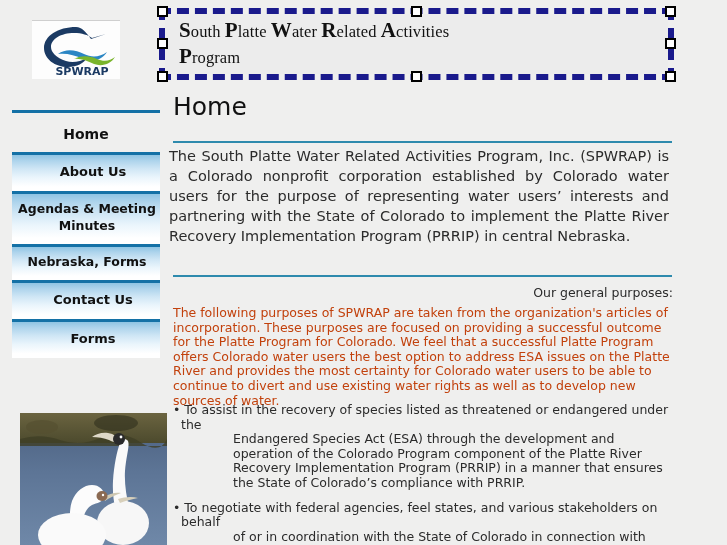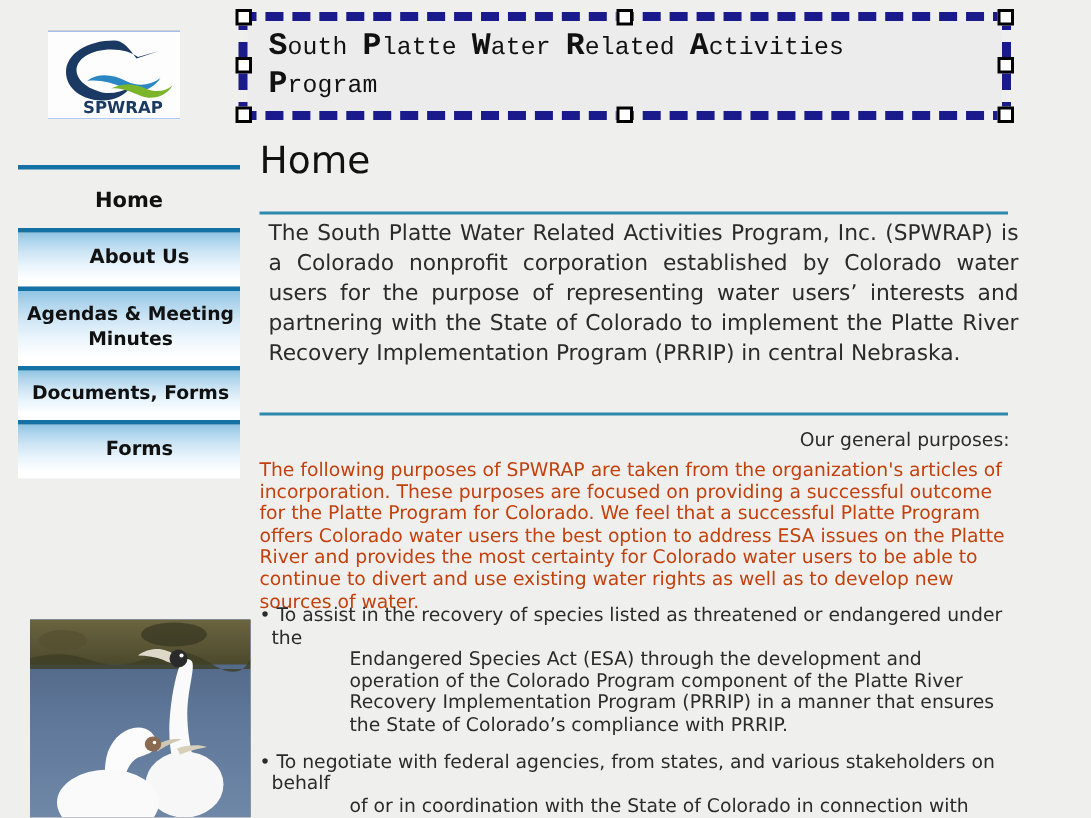--- a/index.html
+++ b/index.html
@@ -49,21 +49,21 @@
     right: 6px;
     bottom: 6px;
     background: #ececec;
     display: flex;
     align-items: center;
     padding-left: 14px;
     box-sizing: border-box;
     overflow: visible;
   }
   .banner-title {
-    font-family: Liberation Mono, monospace;
+    font-family: Liberation Serif, serif;
     font-size: 21px;
     color: #111;
     font-weight: bold;
     white-space: nowrap;
     letter-spacing: 0.1px;
     line-height: 25px;
   }
   .banner-title .sm {
     font-size: 16.5px;
     font-weight: normal;
@@ -173,21 +173,21 @@
     width: 147px;
     height: 132px;
     overflow: hidden;
     background: #2b3a52;
   }
   .photo svg { display: block; }
 
   
   .main {
     position: absolute;
-    left: 179px;
+    left: 169px;
     top: 146px;
     width: 500px;
   }
   .lead {
     font-family: "DejaVu Sans", sans-serif;
     font-size: 14.5px;
     line-height: 20px;
     color: #2b2b2b;
     text-align: justify;
     margin: 0;
@@ -289,23 +289,26 @@
     <div class="nav-item gradient">
       <span class="nav-label">About Us</span>
     </div>
 
     <div class="nav-item gradient two-line">
       <span class="nav-label">Agendas &amp; Meeting</span>
       <span class="nav-label">Minutes</span>
     </div>
 
     <div class="nav-item gradient two-line">
-      <span class="nav-label">Documents, Forms</span>
-    </div>
-
+      <span class="nav-label">Nebraska, Forms</span>
+    </div>
+
+    <div class="nav-item gradient">
+      <span class="nav-label">Contact Us</span>
+    </div>
 
     <div class="nav-item gradient">
       <span class="nav-label">Forms</span>
     </div>
   </div>
 
   <div class="photo">
     <svg width="147" height="132" viewBox="0 0 147 132" xmlns="http://www.w3.org/2000/svg">
       <defs>
         <linearGradient id="water" x1="0" y1="0" x2="0" y2="1">
@@ -346,18 +349,18 @@
   <div class="sub-intro">Our general purposes:</div>
 
   <p class="body-para">The following purposes of SPWRAP are taken from the organization's articles of incorporation.  These purposes are focused on providing a successful outcome for the Platte Program for Colorado.  We feel that a successful Platte Program offers Colorado water users the best option to address ESA issues on the Platte River and provides the most certainty for Colorado water users to be able to continue to divert and use existing water rights as well as to develop new sources of water.</p>
 
   <div class="bullets">
     <div class="bullet">
       <span class="dot">•&nbsp;</span><span>To assist in the recovery of species listed as threatened or endangered under the</span>
       <span class="cont">Endangered Species Act (ESA) through the development and operation of the Colorado Program component of the Platte River Recovery Implementation Program (PRRIP) in a manner that ensures the State of Colorado’s compliance with PRRIP.</span>
     </div>
     <div class="bullet">
-      <span class="dot">•&nbsp;</span><span>To negotiate with federal agencies, from states, and various stakeholders on behalf</span>
+      <span class="dot">•&nbsp;</span><span>To negotiate with federal agencies, feel states, and various stakeholders on behalf</span>
       <span class="cont">of or in coordination with the State of Colorado in connection with implementation of the first increment of PRRIP and the formulation and implementation of future increments of PRRIP.</span>
     </div>
   </div>
 
 </div>
 
 </body></html>

